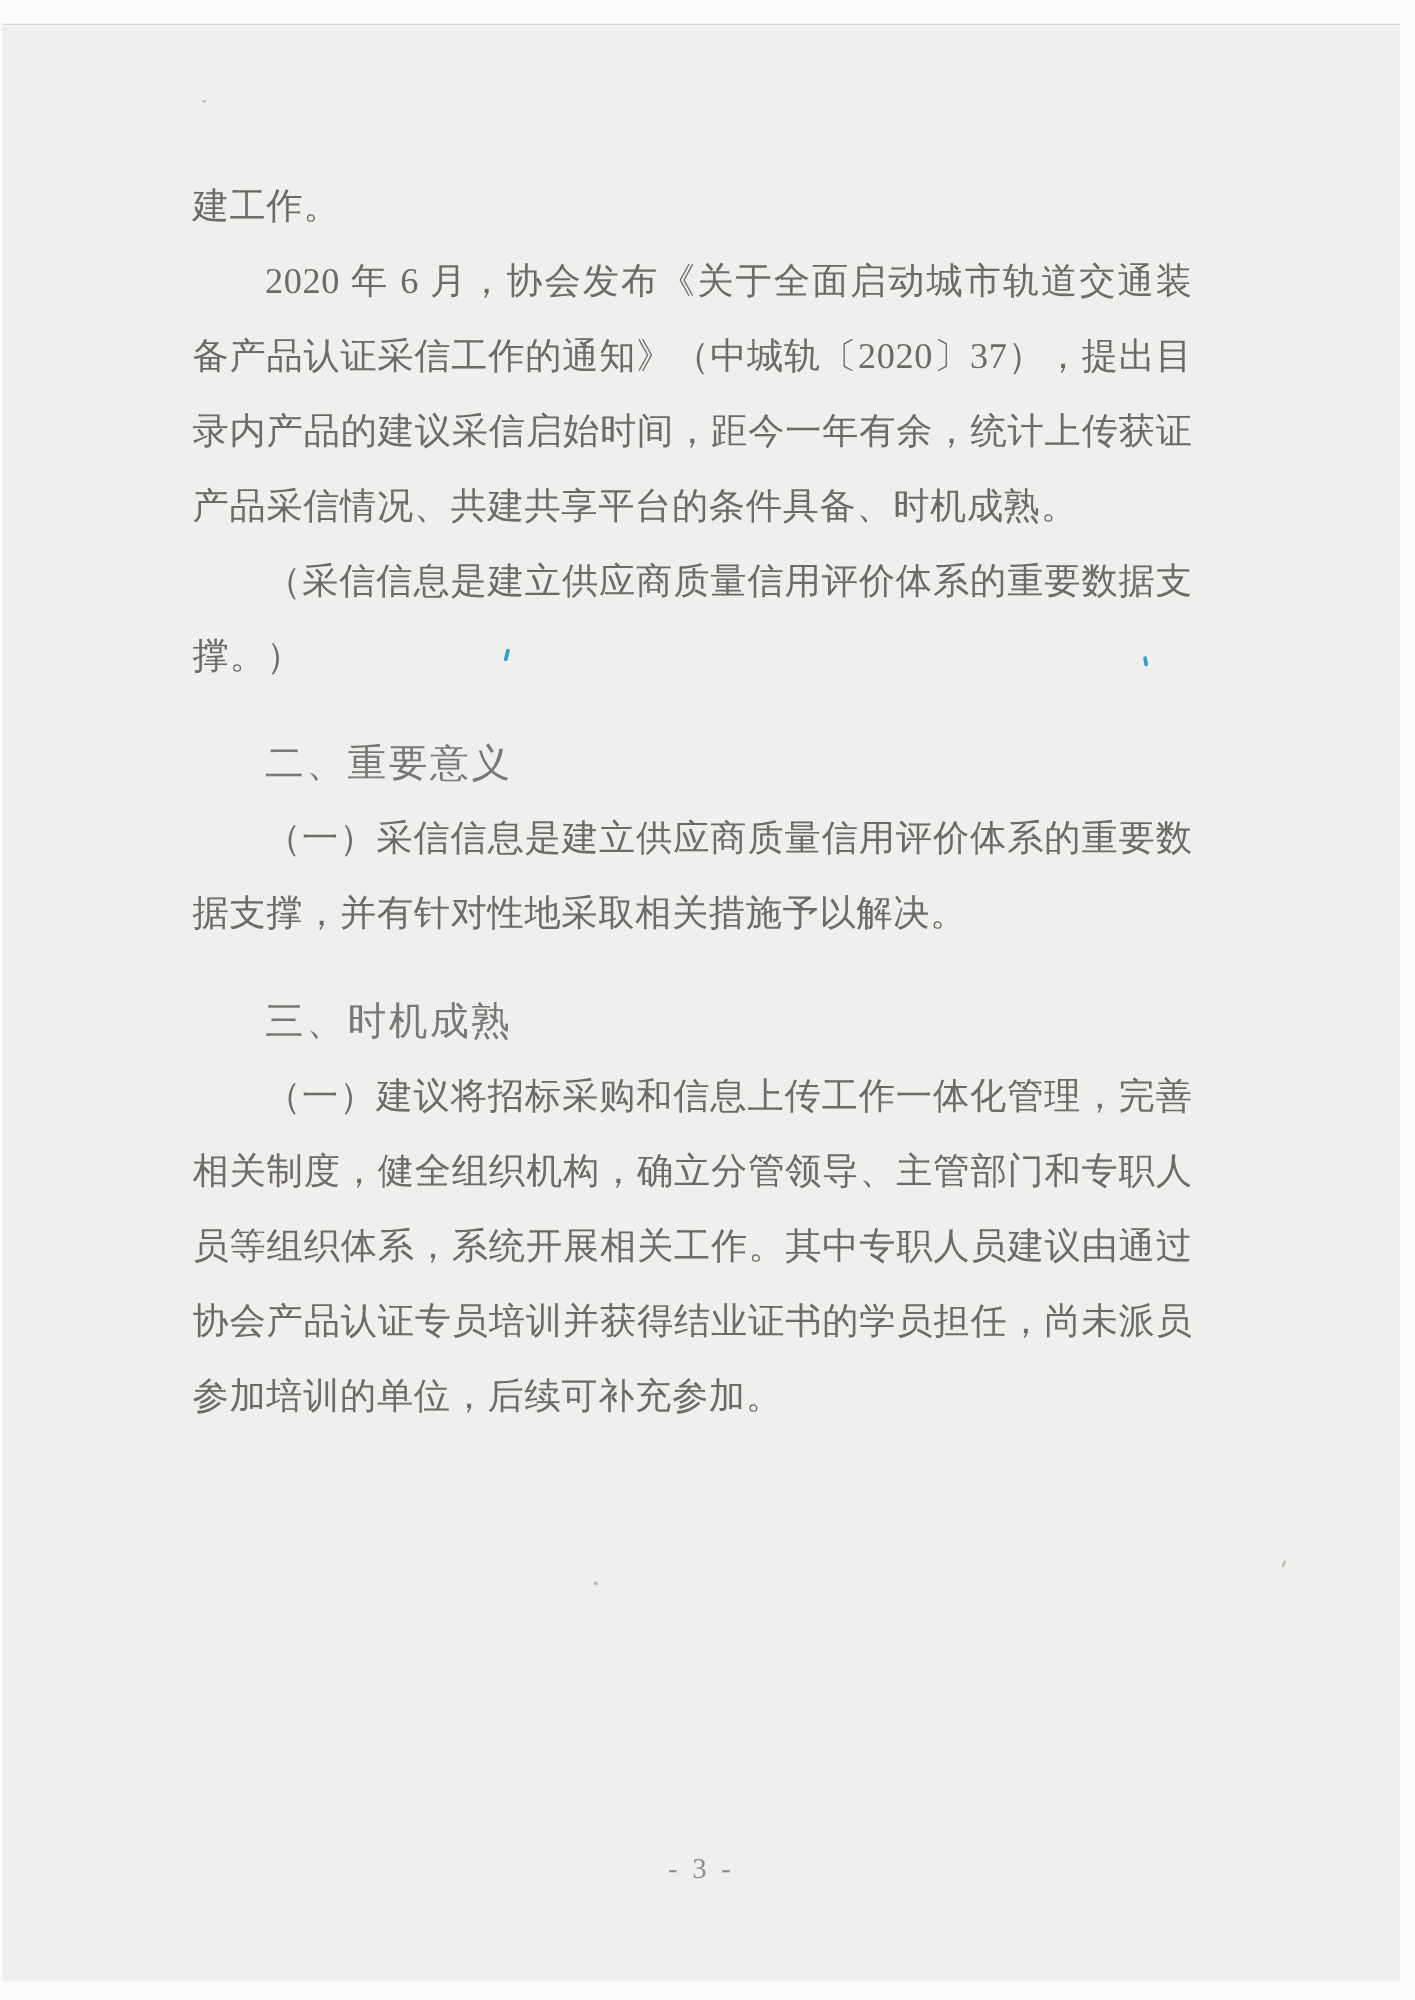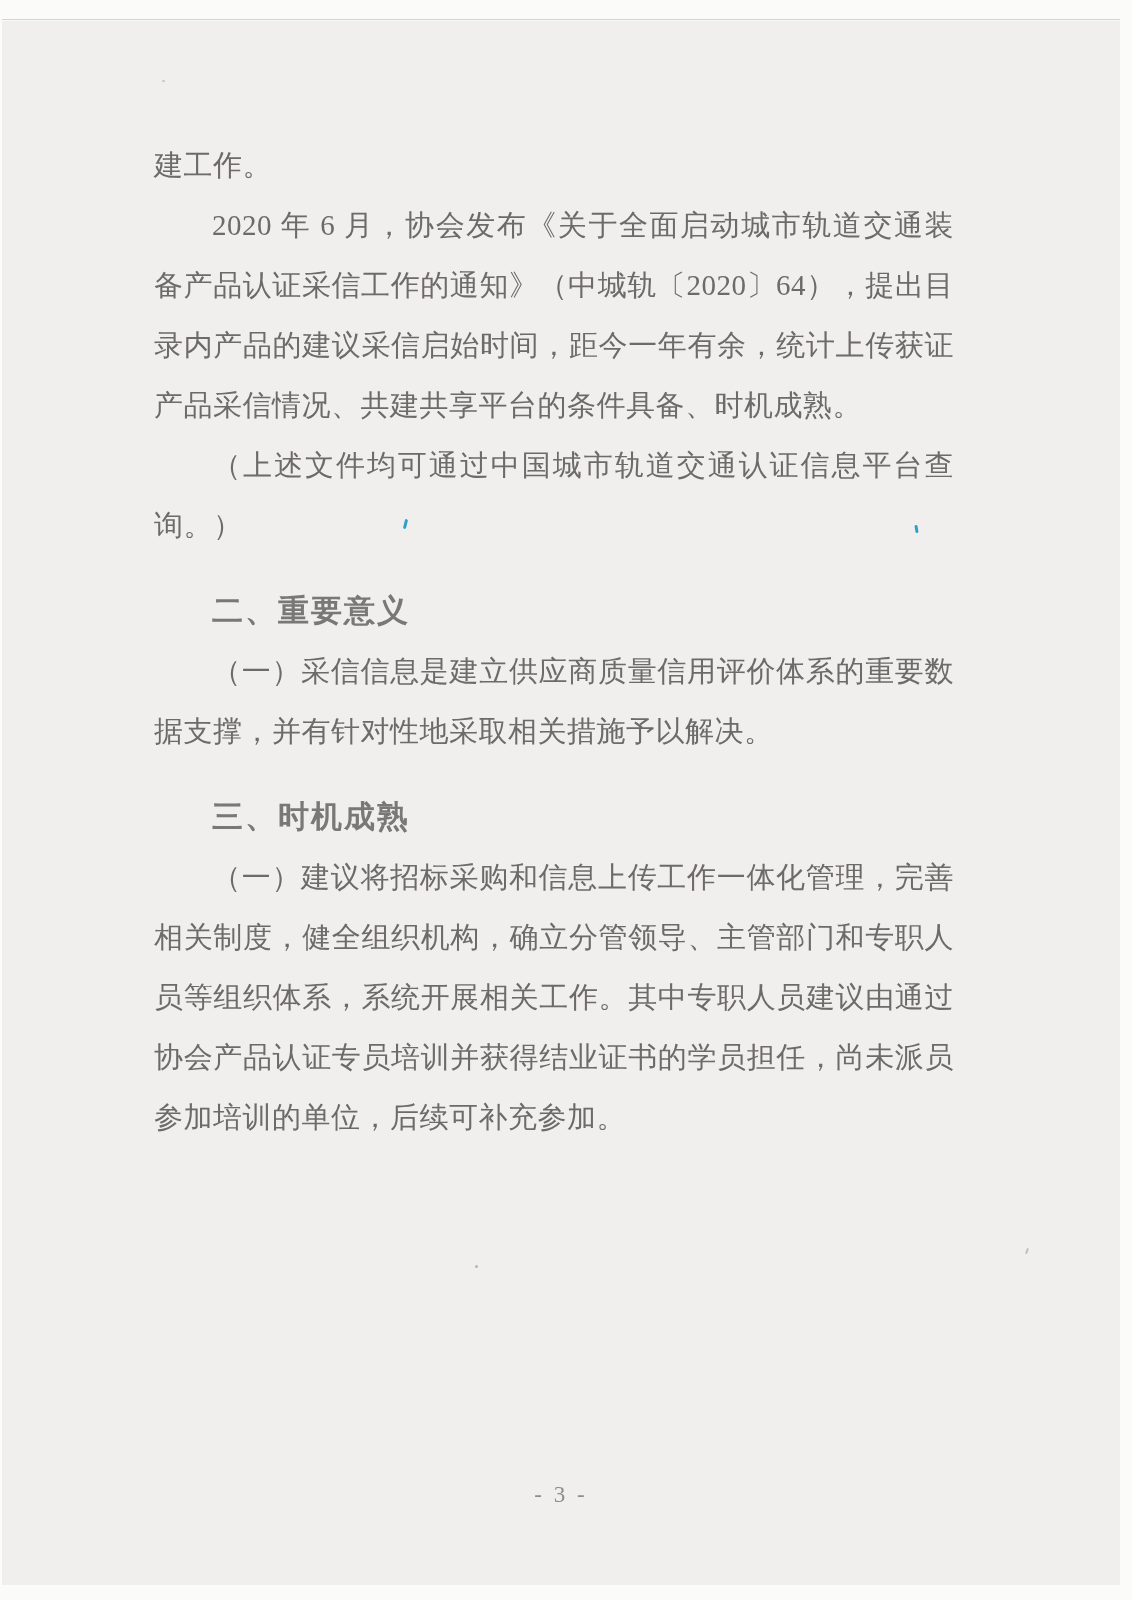--- a/index.html
+++ b/index.html
@@ -42,21 +42,21 @@
     text-align:justify;
     letter-spacing:0.5px;
     font-weight:400;
   }
   .content p.paragraph.indent{
     text-indent:2em;
   }
   .content h2.heading{
     font-family:"Liberation Sans","DejaVu Sans",sans-serif;
     font-size:31px;
-    font-weight:700;
+    font-weight:400;
     line-height:60px;
     color:var(--heading-text);
     padding-left:58px;
     margin-top:26px;
     letter-spacing:2px;
   }
   .page-number{
     position:absolute;
     left:0;
     top:1462px;
@@ -93,22 +93,22 @@
     left:160px;top:60px;width:3px;height:2px;
     background:#c6c3bf;border-radius:50%;
   }
 </style>
 </head>
 <body>
 
 <div class="paper">
   <div class="content" id="document-body">
       <p class="paragraph">建工作。</p>
-      <p class="paragraph indent">2020 年 6 月，协会发布《关于全面启动城市轨道交通装备产品认证采信工作的通知》（中城轨〔2020〕64），提出目录内产品的建议采信启始时间，距今一年有余，统计上传获证产品采信情况、共建共享平台的条件具备、时机成熟。</p>
-      <p class="paragraph indent">（上述文件均可通过中国城市轨道交通认证信息平台查询。）</p>
+      <p class="paragraph indent">2020 年 6 月，协会发布《关于全面启动城市轨道交通装备产品认证采信工作的通知》（中城轨〔2020〕37），提出目录内产品的建议采信启始时间，距今一年有余，统计上传获证产品采信情况、共建共享平台的条件具备、时机成熟。</p>
+      <p class="paragraph indent">（采信信息是建立供应商质量信用评价体系的重要数据支撑。）</p>
       <h2 class="heading">二、重要意义</h2>
       <p class="paragraph indent">（一）采信信息是建立供应商质量信用评价体系的重要数据支撑，并有针对性地采取相关措施予以解决。</p>
       <h2 class="heading">三、时机成熟</h2>
       <p class="paragraph indent">（一）建议将招标采购和信息上传工作一体化管理，完善相关制度，健全组织机构，确立分管领导、主管部门和专职人员等组织体系，系统开展相关工作。其中专职人员建议由通过协会产品认证专员培训并获得结业证书的学员担任，尚未派员参加培训的单位，后续可补充参加。</p>
     </div>
   <div class="page-number">- 3 -</div>
   <div class="speck speck-blue-1"></div>
   <div class="speck speck-blue-2"></div>
   <div class="speck speck-gray-1"></div>
   <div class="speck speck-gray-2"></div>

